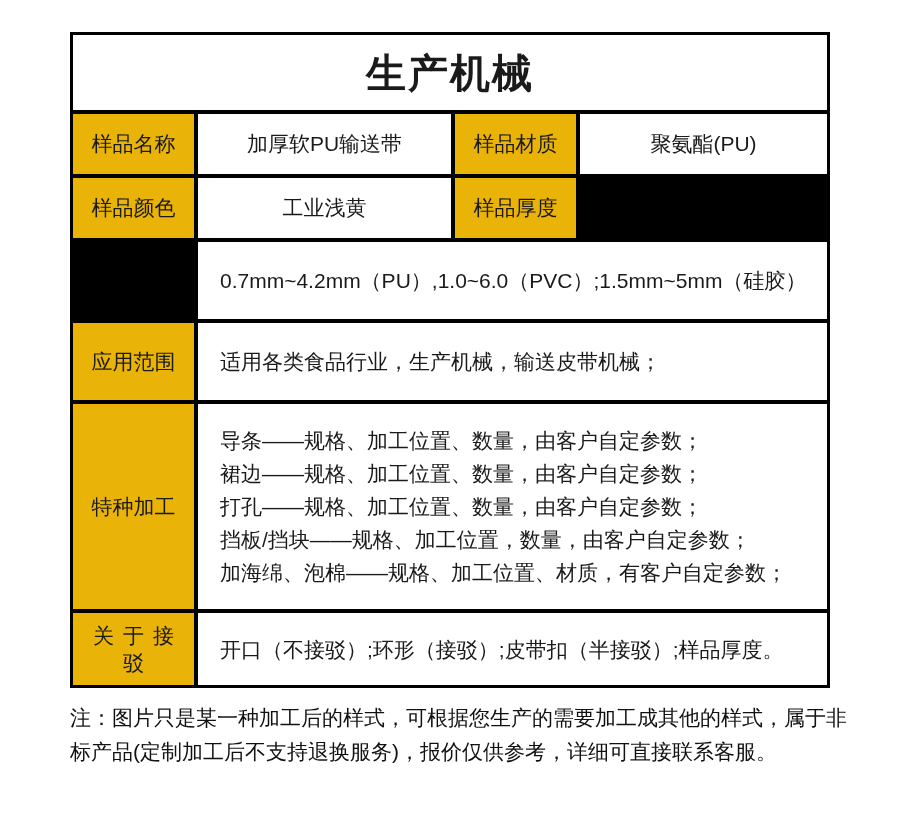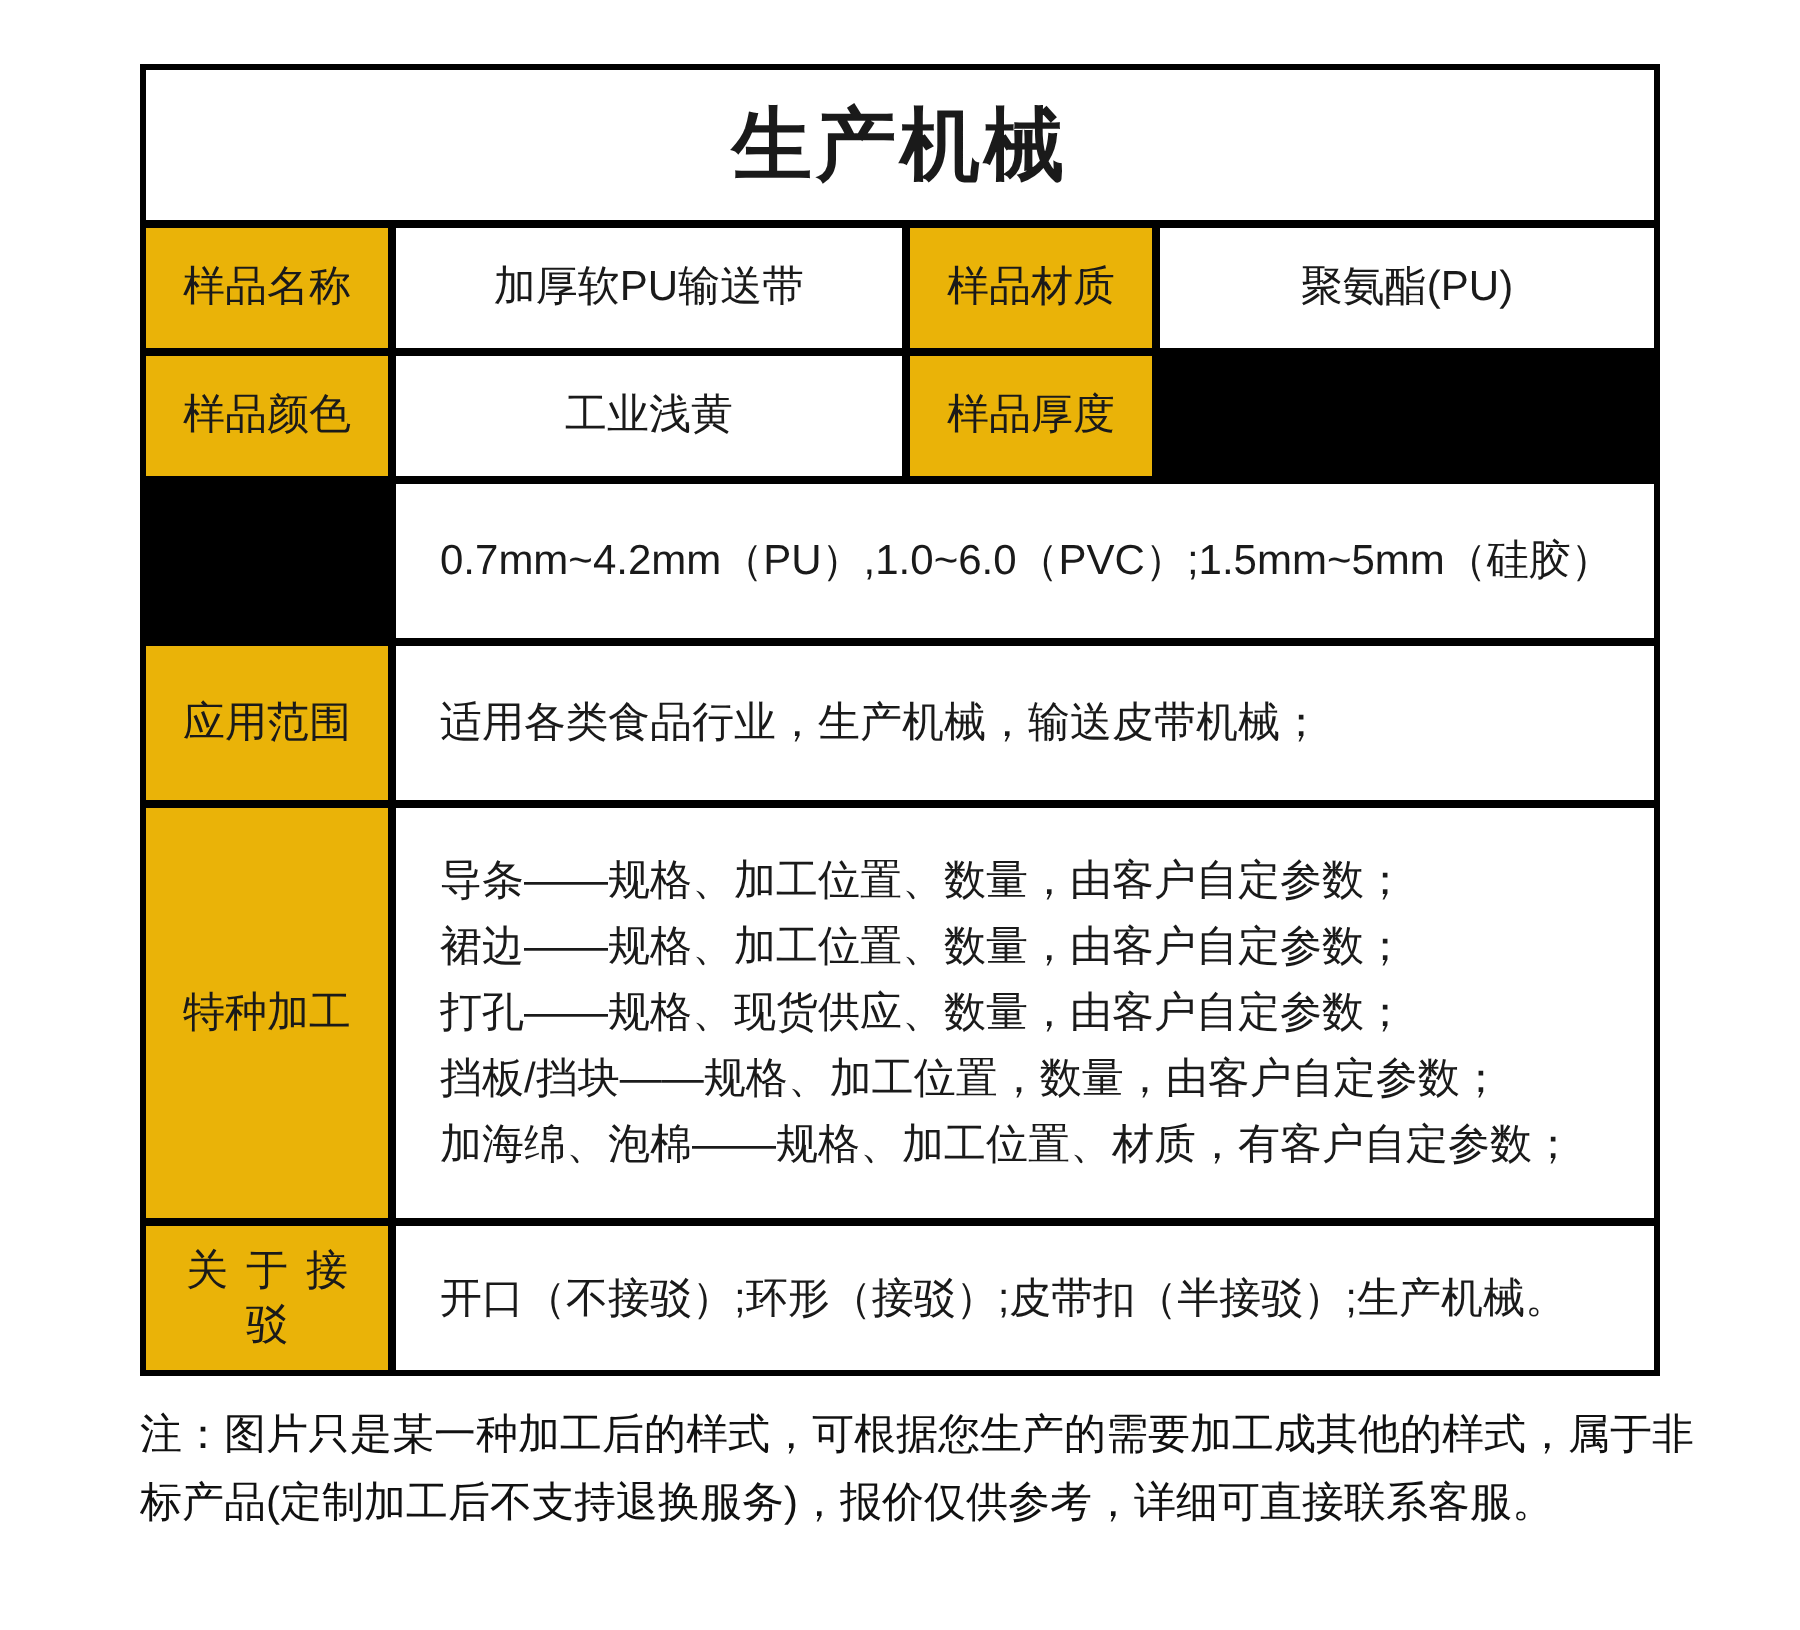--- a/index.html
+++ b/index.html
@@ -77,28 +77,28 @@
 
     <div class="cell label-cell">应用范围</div>
     <div class="cell wide-value">
       <div class="line">适用各类食品行业，生产机械，输送皮带机械；</div>
     </div>
 
     <div class="cell label-cell">特种加工</div>
     <div class="cell wide-value">
       <div class="line">导条——规格、加工位置、数量，由客户自定参数；</div>
       <div class="line">裙边——规格、加工位置、数量，由客户自定参数；</div>
-      <div class="line">打孔——规格、现货供应、数量，由客户自定参数；</div>
+      <div class="line">打孔——规格、加工位置、数量，由客户自定参数；</div>
       <div class="line">挡板/挡块——规格、加工位置，数量，由客户自定参数；</div>
       <div class="line">加海绵、泡棉——规格、加工位置、材质，有客户自定参数；</div>
     </div>
 
     <div class="cell label-cell spaced">关于接驳</div>
     <div class="cell wide-value">
-      <div class="line">开口（不接驳）;环形（接驳）;皮带扣（半接驳）;生产机械。</div>
+      <div class="line">开口（不接驳）;环形（接驳）;皮带扣（半接驳）;样品厚度。</div>
     </div>
 
   </div>
 
   <div class="note">
     <div class="note-line">注：图片只是某一种加工后的样式，可根据您生产的需要加工成其他的样式，属于非</div>
     <div class="note-line">标产品(定制加工后不支持退换服务)，报价仅供参考，详细可直接联系客服。</div>
   </div>
 
 </div>

